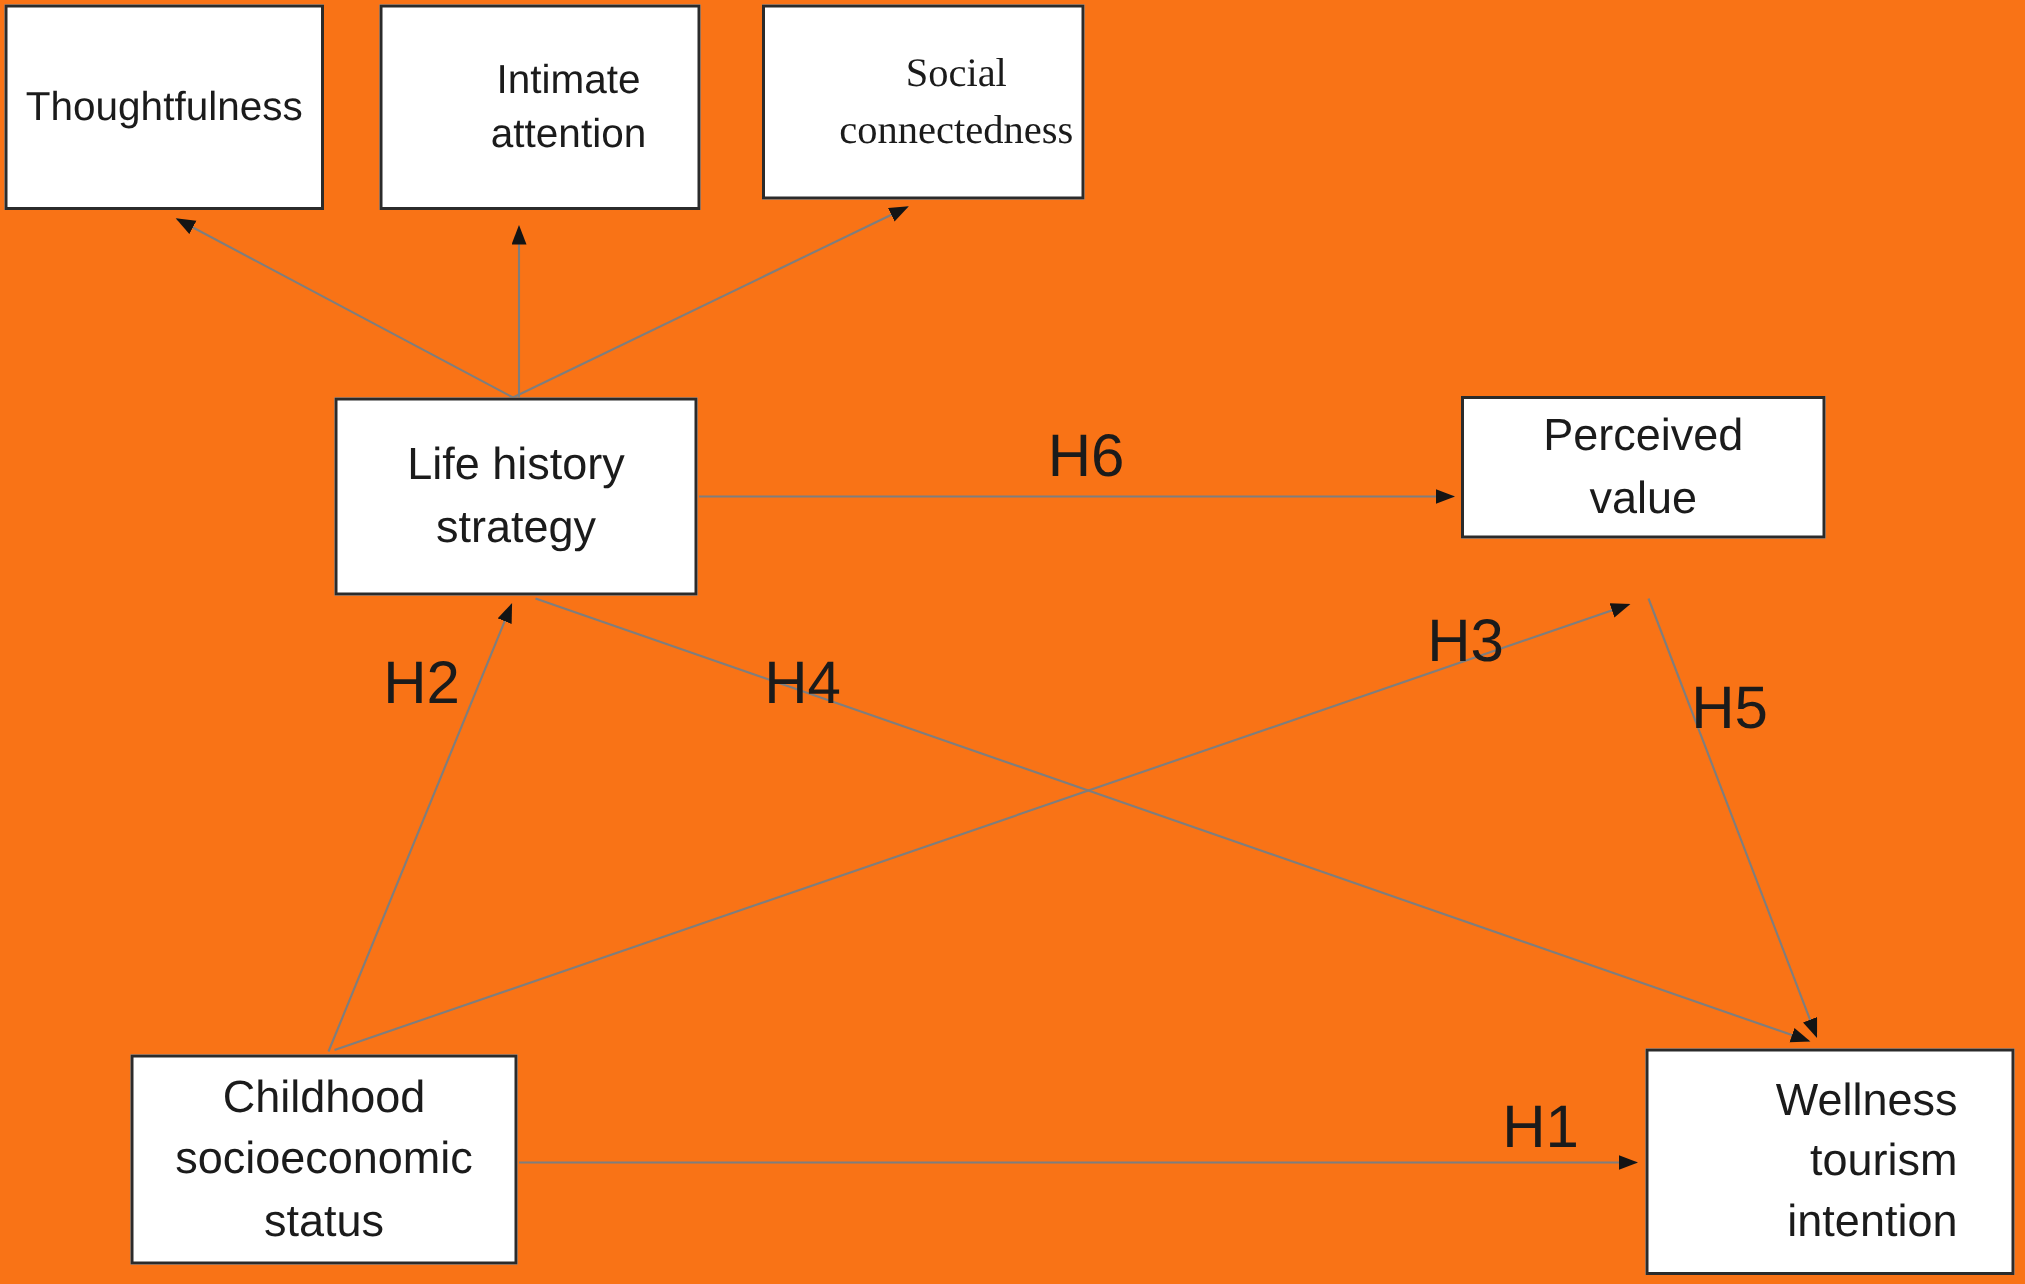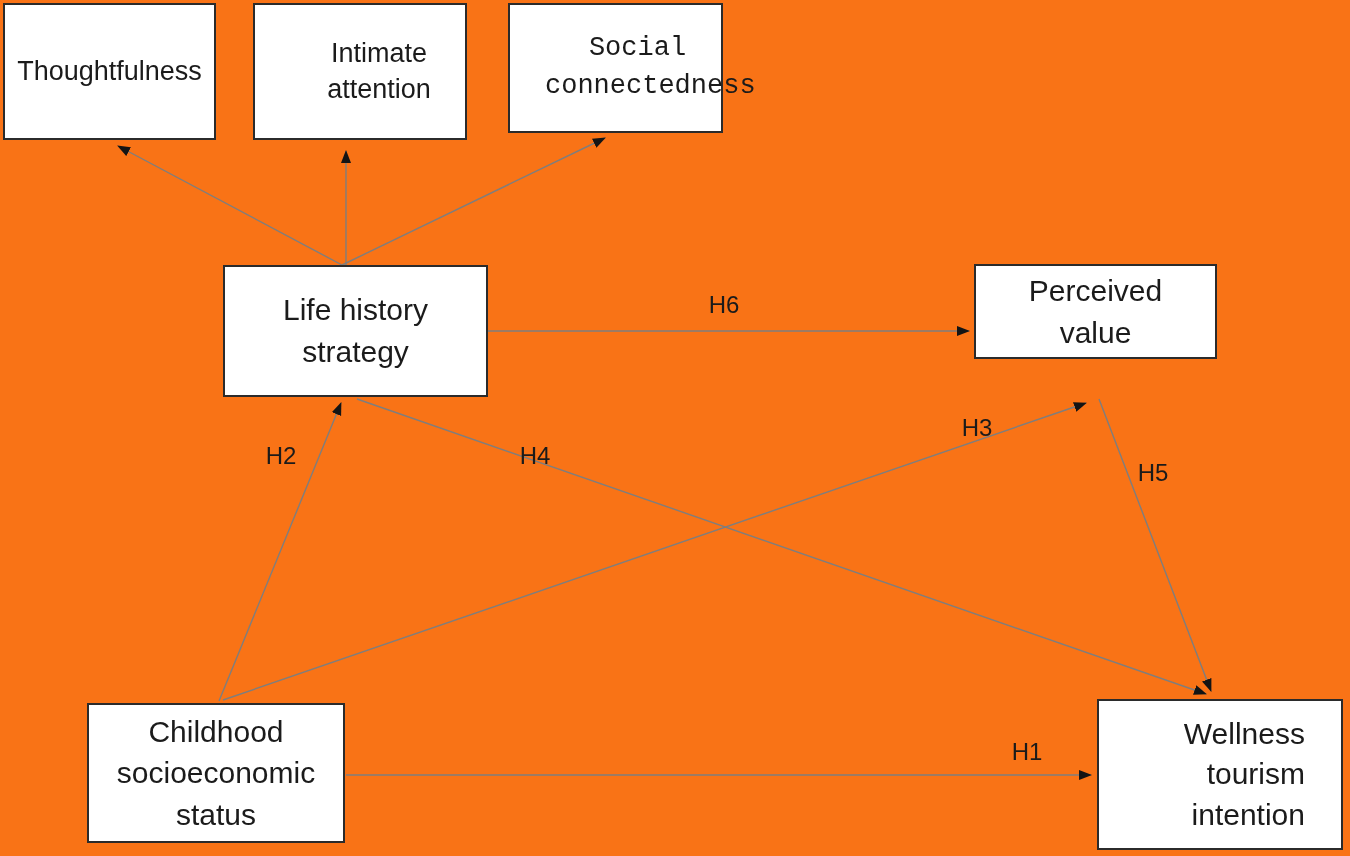--- a/index.html
+++ b/index.html
@@ -22,25 +22,25 @@
   .arrowhead-path{fill:var(--arrowhead,#141414);}
   .node{
     position:absolute;box-sizing:border-box;
     border:2.5px solid var(--border,#2b2b2b);
     background:#ffffff;
     display:flex;align-items:center;justify-content:center;
     text-align:center;
   }
   .node .lbl{display:block;}
   .node-top{font-size:27px;line-height:1.3;}
-  .node-serif{font-family:Liberation Mono, monospace;font-size:27px;line-height:1.4;padding-left:44px;}
+  .node-serif{font-family:Liberation Serif, serif;font-size:27px;line-height:1.4;padding-left:44px;}
   .node-main{font-size:30px;line-height:1.4;}
   .hlabel{
     position:absolute;transform:translate(-50%,-50%);
-    font-size:24px;color:var(--text,#1b1b1b);
+    font-size:40px;color:var(--text,#1b1b1b);
     white-space:nowrap;
   }
 </style>
 </head>
 <body>
 
 <div class="canvas">
 
   <svg class="links" viewBox="0 0 1350 856" xmlns="http://www.w3.org/2000/svg">
     <defs>
@@ -66,21 +66,21 @@
   </div>
 
   <div class="node node-top" style="left:253px;top:3px;width:214px;height:137px;padding-left:38px;">
     <span class="lbl" style="max-width:150px;">Intimate attention</span>
   </div>
 
   <div class="node node-serif" style="left:508px;top:3px;width:215px;height:130px;">
     <span class="lbl" style="max-width:185px;">Social connectedness</span>
   </div>
 
-  <div class="node node-main" style="left:223px;top:265px;width:265px;height:132px;">
+  <div class="node node-main" style="left:223px;top:265px;width:242px;height:132px;">
     <span class="lbl" style="max-width:195px;">Life history strategy</span>
   </div>
 
   <div class="node node-main" style="left:974px;top:264px;width:243px;height:95px;">
     <span class="lbl" style="max-width:170px;">Perceived value</span>
   </div>
 
   <div class="node node-main" style="left:87px;top:703px;width:258px;height:140px;line-height:1.38;">
     <span class="lbl" style="max-width:230px;">Childhood socioeconomic status</span>
   </div>

